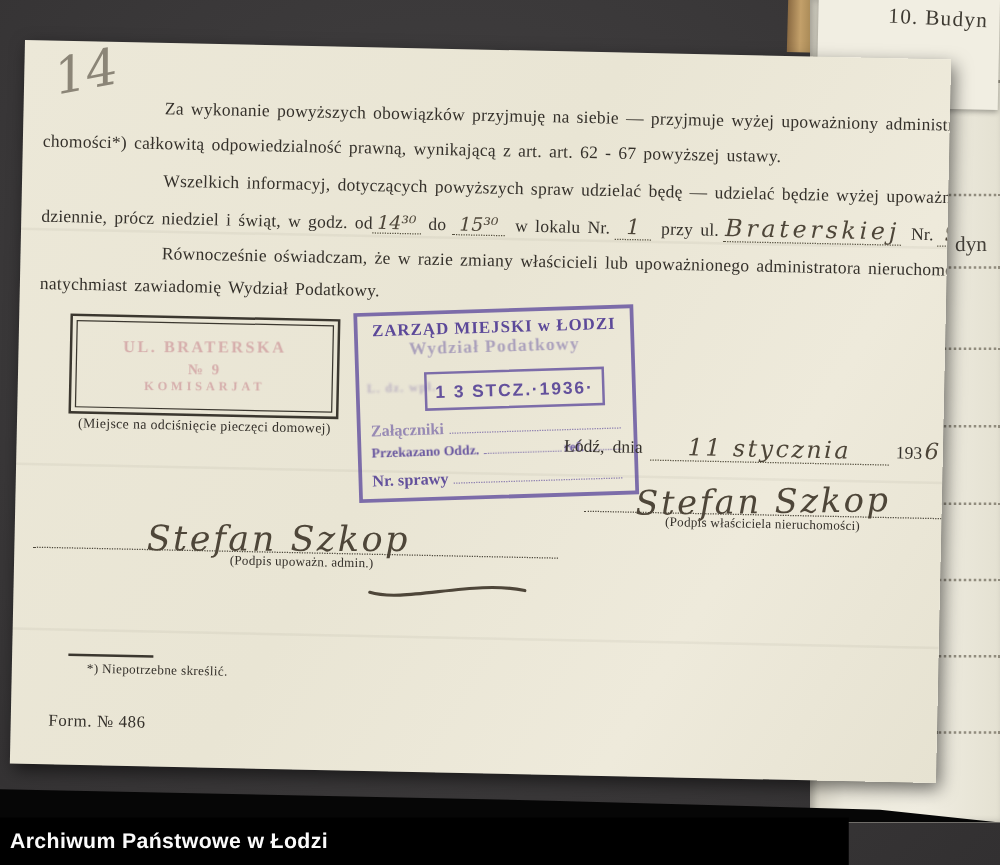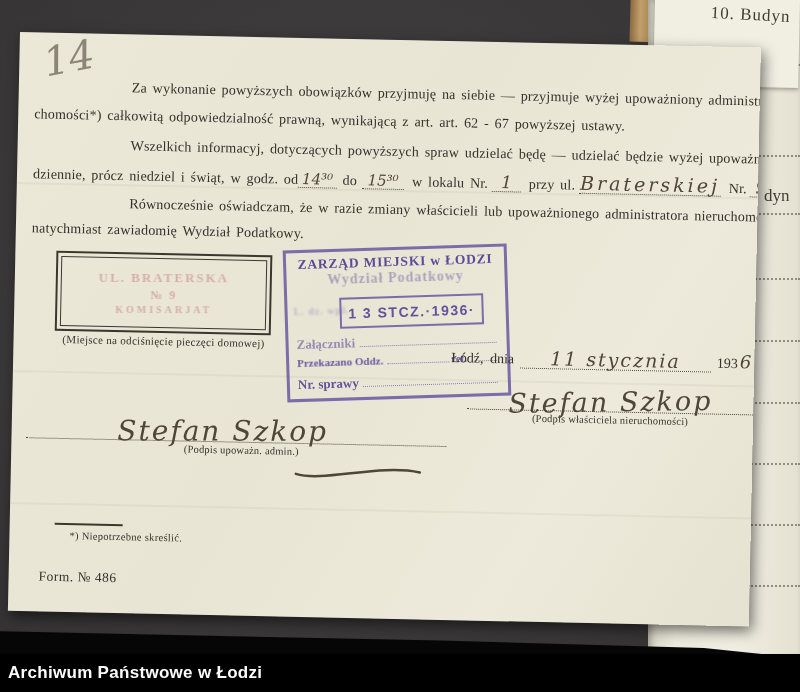--- a/index.html
+++ b/index.html
@@ -84,21 +84,21 @@
   .sig-caption{text-align:center;font-size:10.5px;color:#35312b;margin-top:2px;letter-spacing:.2px;}
   .sig-admin .sig-caption{width:220px;margin-left:105px;}
   .flourish{position:absolute;left:268px;top:44px;}
   
   .footnote-rule{position:absolute;left:45px;top:490px;width:68px;height:2px;background:#3b372f;}
   .footnote{position:absolute;left:60px;top:497px;font-size:10.5px;color:#35312b;letter-spacing:.3px;}
   .form-number{position:absolute;left:30px;top:536px;font-size:13.5px;color:#35312b;letter-spacing:.5px;}
   
   .black-wedge{position:absolute;left:0;top:612px;width:800px;height:46px;background:#060606;
     clip-path:polygon(0 42%,55% 62%,88% 78%,100% 100%,0 100%);}
-  .archive-bar{position:absolute;left:0;top:654px;width:800px;height:38px;background:#000;
+  .archive-bar{position:absolute;left:0;top:654px;width:679px;height:38px;background:#000;
     display:flex;align-items:center;}
   .archive-bar span{color:#fbfbfb;font-family:"Liberation Sans",sans-serif;font-weight:bold;
     font-size:17px;margin-left:8px;letter-spacing:.3px;}
 </style>
 </head>
 <body>
 
 <div class="photo">
 
   <div class="brown-strip"></div>

